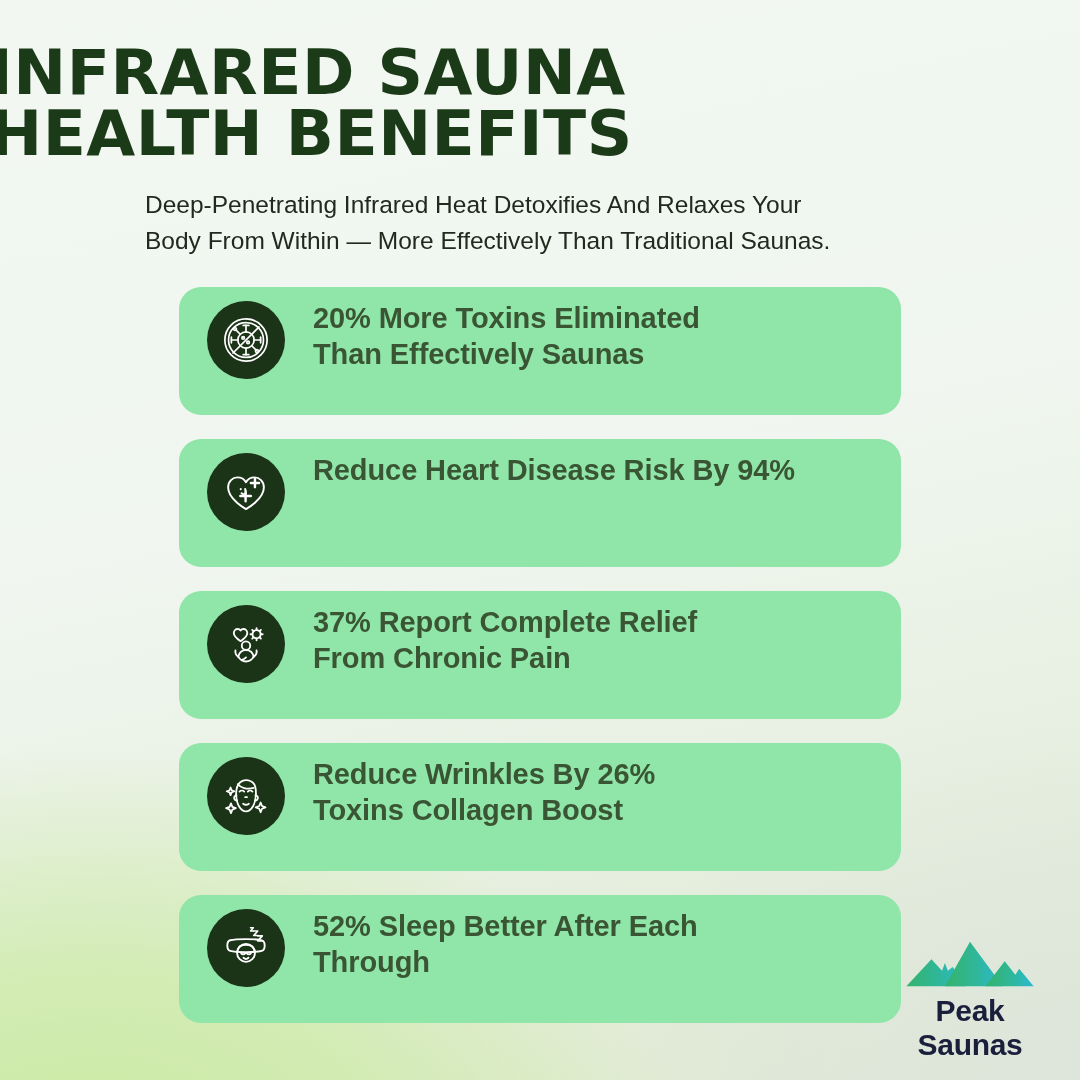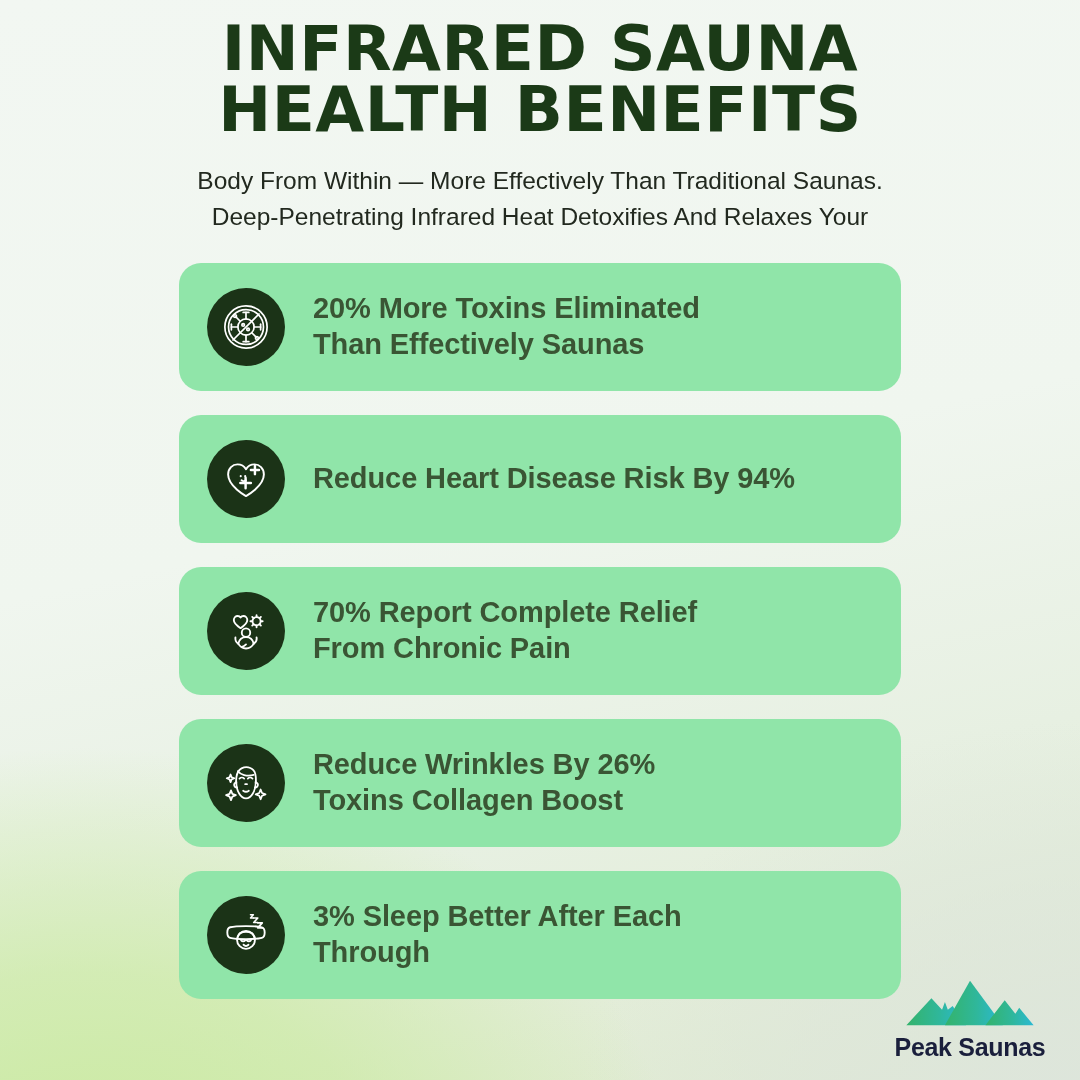--- a/index.html
+++ b/index.html
@@ -13,21 +13,21 @@
     position:relative;
     width:1080px; height:1080px;
     overflow:hidden;
     background:
       radial-gradient(ellipse 900px 700px at 8% 112%, #c9ea9e 0%, rgba(201,234,158,0.65) 34%, rgba(201,234,158,0) 66%),
       radial-gradient(ellipse 700px 560px at 100% 104%, #dde5dc 0%, rgba(221,229,220,0.55) 42%, rgba(221,229,220,0) 72%),
       linear-gradient(168deg, #f2f7f2 0%, #f0f6ef 46%, #e7f0e2 72%, #dfeacf 100%);
   }
 
   
-  .header { padding-top:18px; text-align:center; }
+  .header { padding-top:42px; }
 
   .title {
     color:#1b3a17;
     font-family:"DejaVu Sans", sans-serif;
     font-weight:700;
     font-size:62px;
     line-height:0.99;
     letter-spacing:0.5px;
     text-transform:uppercase;
     transform:scaleX(1.02);
@@ -48,21 +48,20 @@
   .cards {
     margin:28px auto 0;
     width:722px;
     display:flex;
     flex-direction:column;
     gap:24px;
   }
 
   .card {
     display:flex;
-    align-items:center;
     gap:28px;
     min-height:128px;
     padding:14px 26px 14px 28px;
     background:#90e5a9;
     border-radius:22px;
   }
 
   .card-icon {
     flex:0 0 auto;
     width:78px; height:78px;
@@ -86,38 +85,38 @@
   
   .logo {
     position:absolute;
     right:22px; bottom:18px;
     width:176px;
     text-align:center;
   }
   .logo svg { width:140px; height:54px; display:block; margin:0 auto 2px; }
   .logo-text {
     color:#1a1f3c;
-    font-size:25px;
+    font-size:30px;
     font-weight:700;
     letter-spacing:-0.3px;
   }
 </style>
 </head>
 <body>
 
 <div id="poster">
 
   <div class="header">
     <h1 class="title">
       <span class="title-line">INFRARED SAUNA</span>
       <span class="title-line">HEALTH BENEFITS</span>
     </h1>
     <p class="subtitle">
+      <span class="subtitle-line">Deep-Penetrating Infrared Heat Detoxifies And Relaxes Your</span>
       <span class="subtitle-line">Body From Within — More Effectively Than Traditional Saunas.</span>
-      <span class="subtitle-line">Deep-Penetrating Infrared Heat Detoxifies And Relaxes Your</span>
     </p>
   </div>
 
   <div class="cards">
 
     <div class="card">
       <span class="card-icon">
         <svg viewBox="0 0 64 64" fill="none" stroke="#ffffff" stroke-width="2.1" stroke-linecap="round" stroke-linejoin="round">
           <circle cx="32" cy="32" r="26"></circle>
           <circle cx="32" cy="32" r="21.5"></circle>
@@ -170,21 +169,21 @@
           <circle cx="32" cy="34" r="5.2"></circle>
           <path d="M32 39.5C27 39.5 23.5 43 22.5 47.5"></path>
           <path d="M32 39.5C37 39.5 40.5 43 41.5 47.5"></path>
           <path d="M22.5 47.5C20 46 18.5 43 19 40"></path>
           <path d="M41.5 47.5C44 46 45.5 43 45 40"></path>
           <path d="M22.5 47.5C25 52 29 53.5 32 53.5C35 53.5 39 52 41.5 47.5"></path>
           <path d="M32 48.5C30.5 50 29 51 27 51.5"></path>
         </svg>
       </span>
       <div class="card-text">
-        <span class="l">70% Report Complete Relief</span>
+        <span class="l">37% Report Complete Relief</span>
         <span class="l">From Chronic Pain</span>
       </div>
     </div>
 
     <div class="card">
       <span class="card-icon">
         <svg viewBox="0 0 64 64" fill="none" stroke="#ffffff" stroke-width="2.2" stroke-linecap="round" stroke-linejoin="round">
           <path d="M20 32C20 32 18.5 18 26.5 14C34 10.3 42 14 43.5 21C44.6 26 44 32 44 32"></path>
           <path d="M20 30C20 42 25.5 51 32 51C38.5 51 44 42 44 30"></path>
           <path d="M20 31.5C18 31.5 17 33 17.5 35C18 37 19.6 37.8 21 37.3"></path>
@@ -213,21 +212,21 @@
           <path d="M21.5 35C22.5 30.5 26.5 28 32 28C37.5 28 41.5 30.5 42.5 35"></path>
           <path d="M26 38.5C27.3 40 29.7 40 31 38.5"></path>
           <path d="M33 38.5C34.3 40 36.7 40 38 38.5"></path>
           <path d="M29 44C30.7 45.6 33.3 45.6 35 44"></path>
           <path d="M41.5 11h5l-5 5.6h5" stroke-width="2"></path>
           <path d="M46.5 17h5.5l-5.5 6.3h5.5" stroke-width="2.2"></path>
           <path d="M37.5 7h3.6l-3.6 4h3.6" stroke-width="1.8"></path>
         </svg>
       </span>
       <div class="card-text">
-        <span class="l">3% Sleep Better After Each</span>
+        <span class="l">52% Sleep Better After Each</span>
         <span class="l">Through</span>
       </div>
     </div>
 
   </div>
 
   <div class="logo">
     <span>
       <svg viewBox="0 0 140 56" fill="none">
         <defs>

